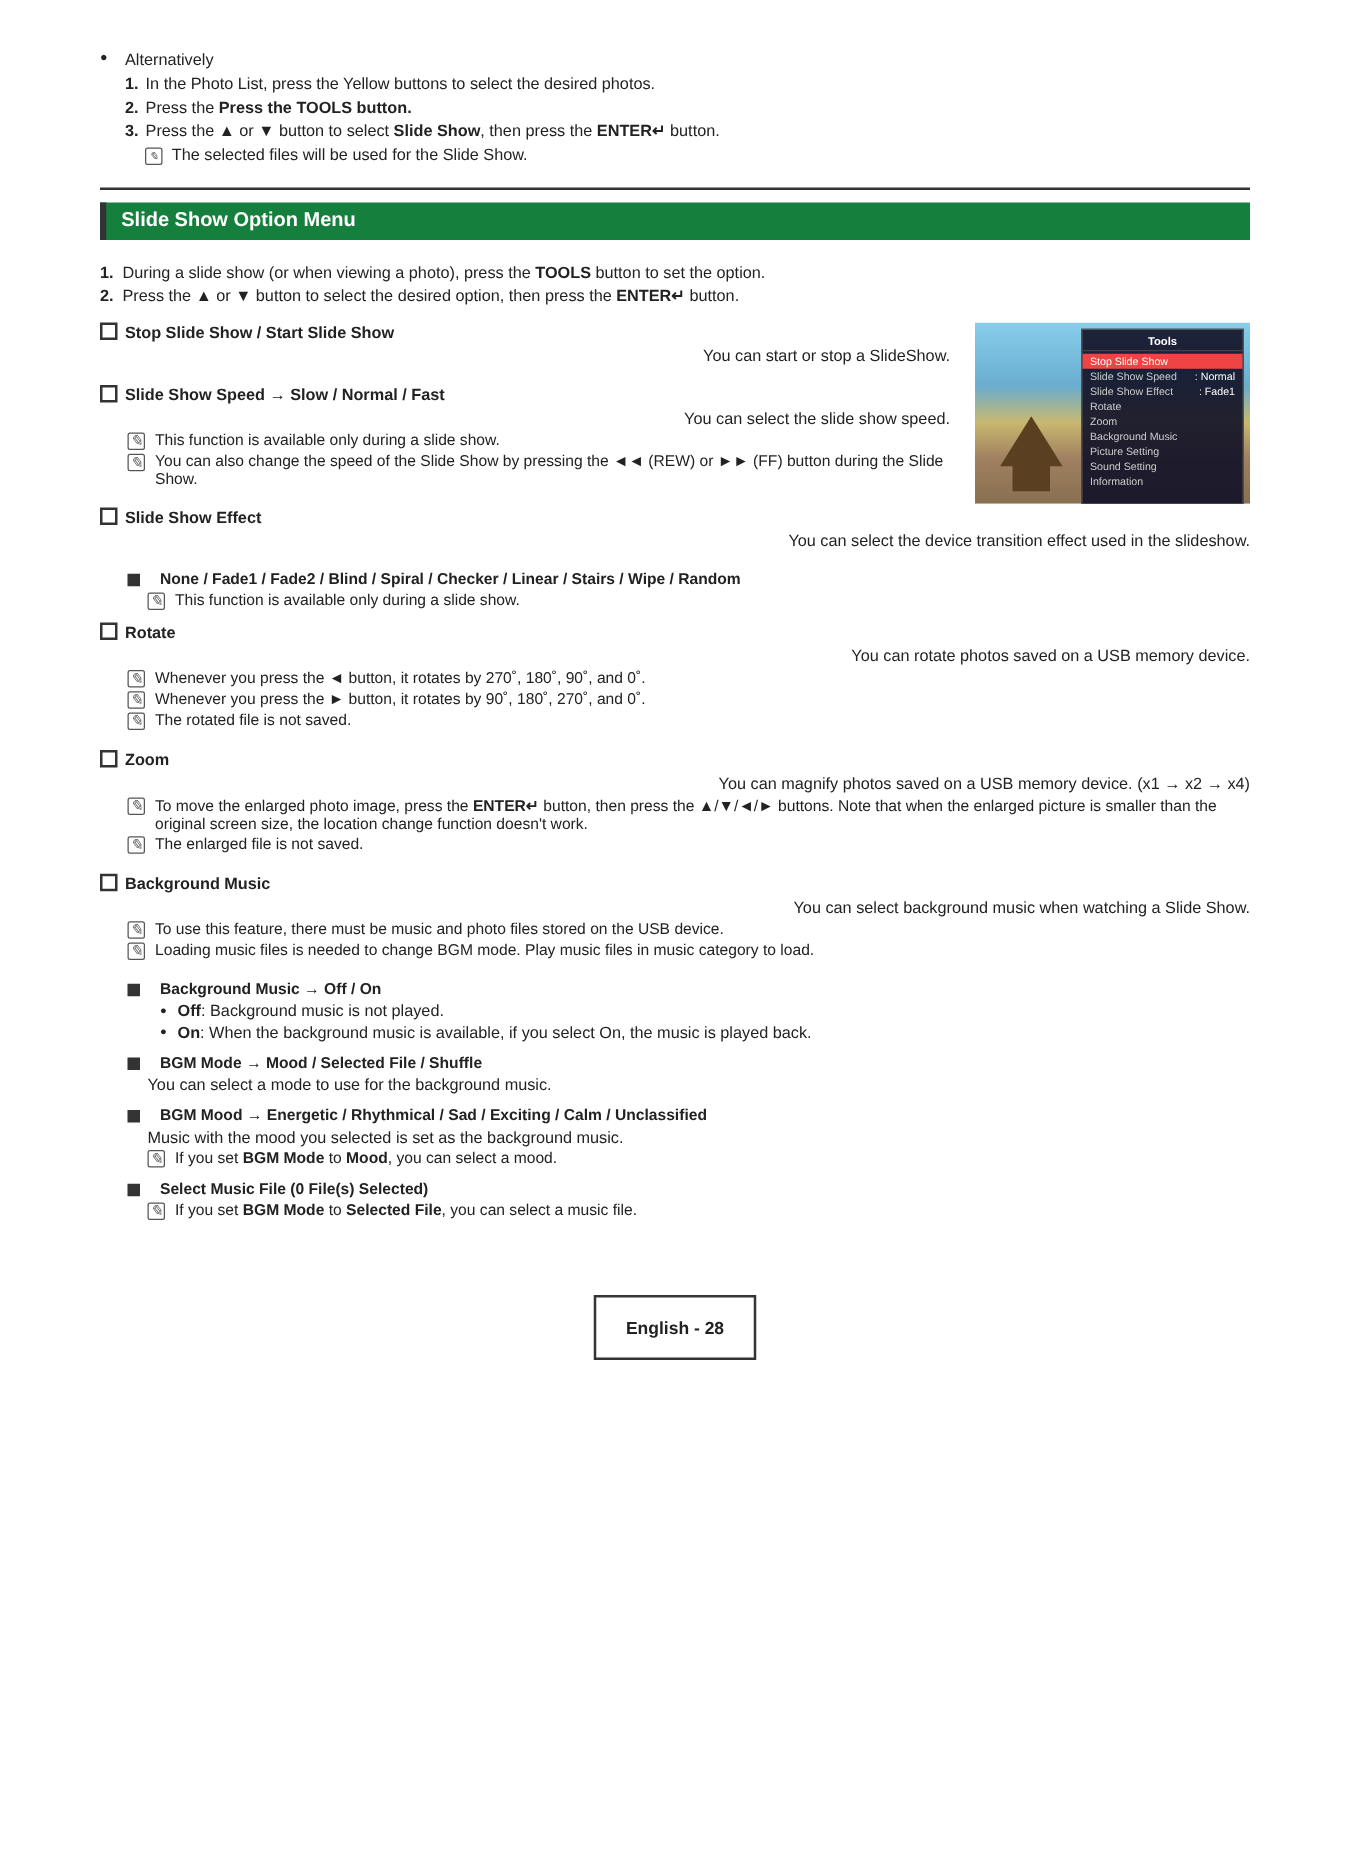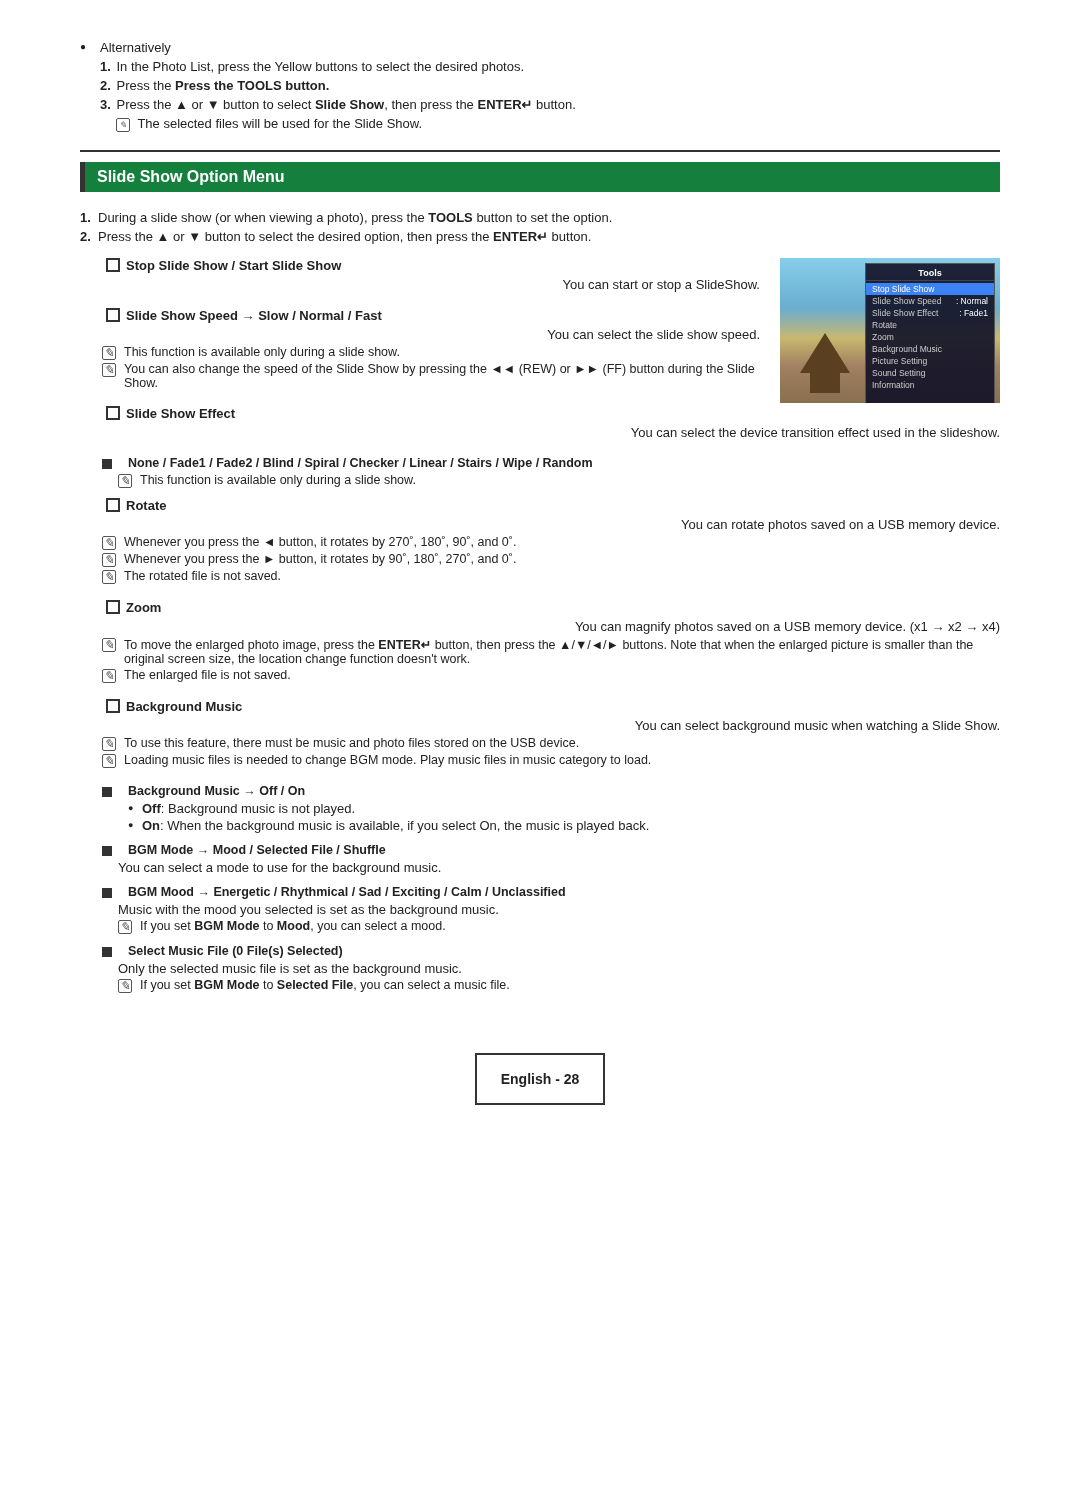--- a/index.html
+++ b/index.html
@@ -67,21 +67,20 @@
       margin-bottom: 16px;
       position: relative;
     }
     .subsection-title {
       font-weight: bold;
       font-size: 13px;
       margin-bottom: 4px;
       display: flex;
       align-items: center;
       gap: 6px;
-      margin-left: 26px;
     }
     .checkbox-icon {
       width: 14px;
       height: 14px;
       border: 2px solid #333;
       display: inline-block;
       flex-shrink: 0;
     }
     .subsection-body {
       padding-left: 22px;
@@ -249,21 +248,21 @@
   <div class="tools-panel-wrapper" style="position:absolute; right:0; top:0;">
     <div style="width:220px; height:145px; overflow:hidden; position:relative;">
 
       <div style="width:220px; height:145px; background: linear-gradient(180deg, #87CEEB 0%, #6aadcf 35%, #c8b870 55%, #a08060 75%, #887050 100%); position:relative;">
 
         <div style="position:absolute; bottom:30px; left:20px; width:0; height:0; border-left:25px solid transparent; border-right:25px solid transparent; border-bottom:40px solid #5a4020;"></div>
         <div style="position:absolute; bottom:10px; left:30px; width:30px; height:25px; background:#5a4020;"></div>
 
         <div style="position:absolute; top:5px; right:5px; width:130px; background:rgba(20,20,40,0.92); border:1px solid #555; padding:4px 0;">
           <div style="text-align:center; color:#fff; font-size:9px; font-weight:bold; border-bottom:1px solid #444; padding-bottom:2px; margin-bottom:2px;">Tools</div>
-          <div style="background:#3b82f6; color:#fff; padding:1px 6px; font-size:8.5px;">Stop Slide Show</div>
+          <div style="background:#ef4444; color:#fff; padding:1px 6px; font-size:8.5px;">Stop Slide Show</div>
           <div style="color:#ccc; padding:1px 6px; font-size:8.5px; display:flex; justify-content:space-between;">
               <span>Slide Show Speed</span>
               <span style="color:#fff;">: Normal</span>
             </div>
           <div style="color:#ccc; padding:1px 6px; font-size:8.5px; display:flex; justify-content:space-between;">
               <span>Slide Show Effect</span>
               <span style="color:#fff;">: Fade1</span>
             </div>
           <div style="color:#ccc; padding:1px 6px; font-size:8.5px;">Rotate</div>
           <div style="color:#ccc; padding:1px 6px; font-size:8.5px;">Zoom</div>
@@ -426,21 +425,20 @@
     </div>
   </div>
 </div>
 
 <div class="black-bullet-section">
   <div class="black-bullet-title">
     <span class="black-square"></span>
     <strong>Select Music File (0 File(s) Selected)</strong>
   </div>
   <div class="black-bullet-body">
-    <p>Only the selected music file is set as the background music.</p>
     <div class="note-line">
       <span class="note-icon">✎</span>
       <span>If you set <strong>BGM Mode</strong> to <strong>Selected File</strong>, you can select a music file.</span>
     </div>
   </div>
 </div>
 
 <div class="page-footer">
   <div class="page-num-box">English - 28</div>
 </div>

